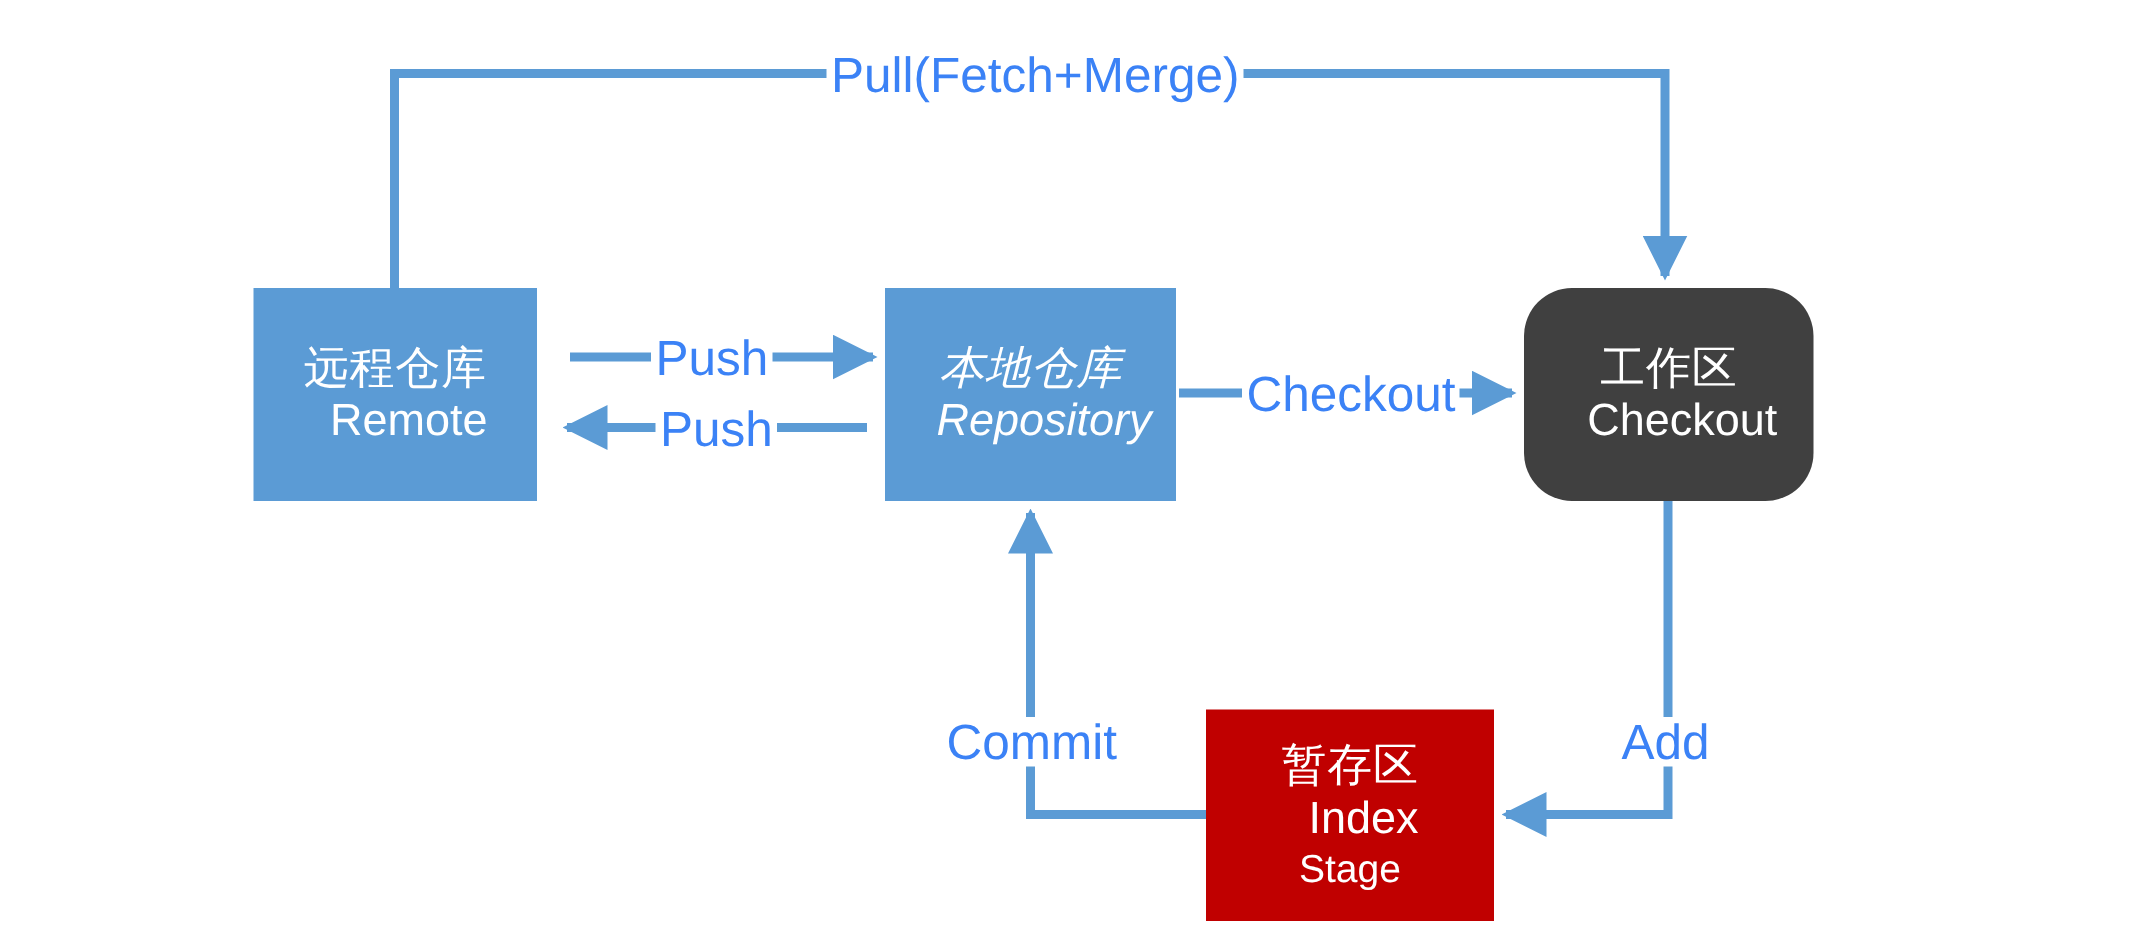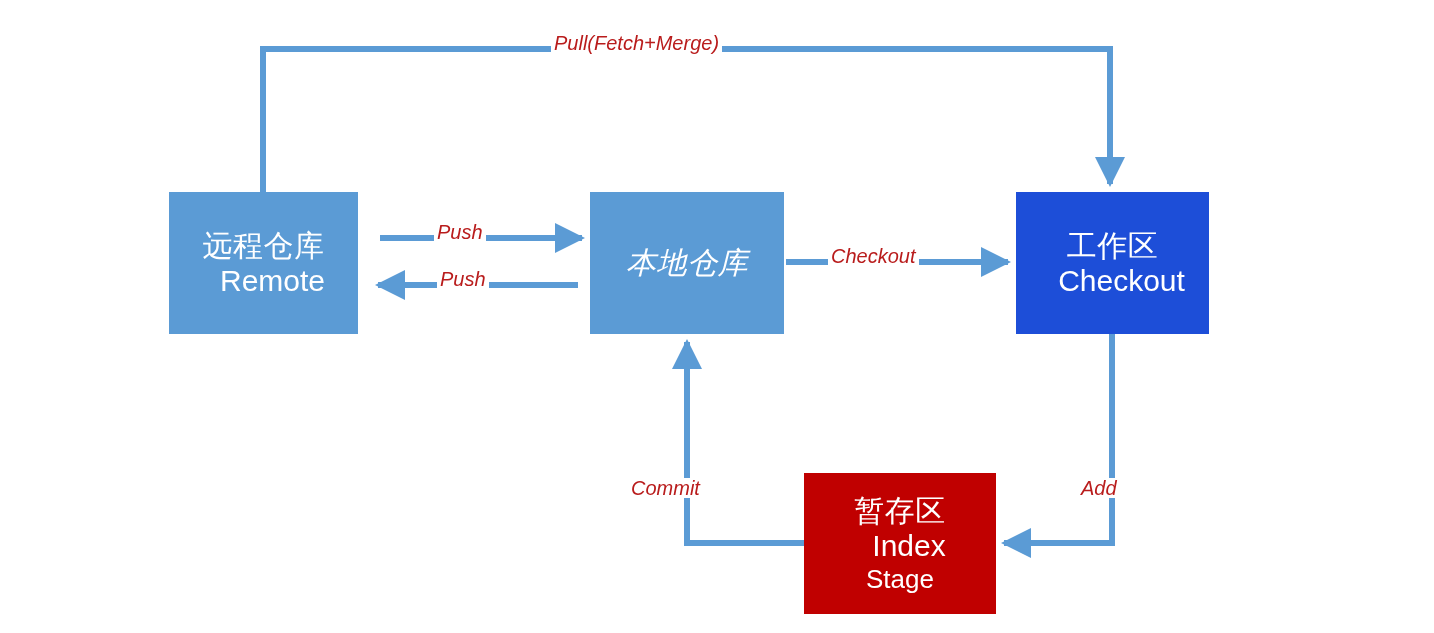--- a/index.html
+++ b/index.html
@@ -43,36 +43,36 @@
     left: 169px; top: 192px; width: 189px; height: 142px;
     background: #5B9BD5;
   }
   #node-repository {
     left: 590px; top: 192px; width: 194px; height: 142px;
     background: #5B9BD5;
     font-style: italic;
   }
   #node-workspace {
     left: 1016px; top: 192px; width: 193px; height: 142px;
-    background: #1d4ed8;
+    background: #404040;
+    border-radius: 32px;
   }
   #node-index {
     left: 804px; top: 473px; width: 192px; height: 141px;
     background: #C00000;
   }
 
   .edge-label {
     position: absolute;
-    color: #b91c1c;
-    font-size: 20px;
+    color: #3b82f6;
+    font-size: 33px;
     white-space: nowrap;
     background: #ffffff;
     padding: 0 3px;
     line-height: 1;
-    font-style: italic;
   }
   #label-pull  { left: 551px; top: 33px; }
   #label-clone { left: 434px; top: 222px; }
   #label-push  { left: 437px; top: 269px; }
   #label-checkout { left: 828px; top: 246px; }
   #label-commit { left: 628px; top: 478px; }
   #label-add   { left: 1078px; top: 478px; }
 </style>
 </head>
 <body>
@@ -111,20 +111,21 @@
     </g>
   </svg>
 
   <div class="node" id="node-remote">
     <span class="line-cn">远程仓库</span>
     <span class="line-en">Remote</span>
   </div>
 
   <div class="node" id="node-repository">
     <span class="line-cn">本地仓库</span>
+    <span class="line-en">Repository</span>
   </div>
 
   <div class="node" id="node-workspace">
     <span class="line-cn">工作区</span>
     <span class="line-en">Checkout</span>
   </div>
 
   <div class="node" id="node-index">
     <span class="line-cn">暂存区</span>
     <span class="line-en">Index</span>

